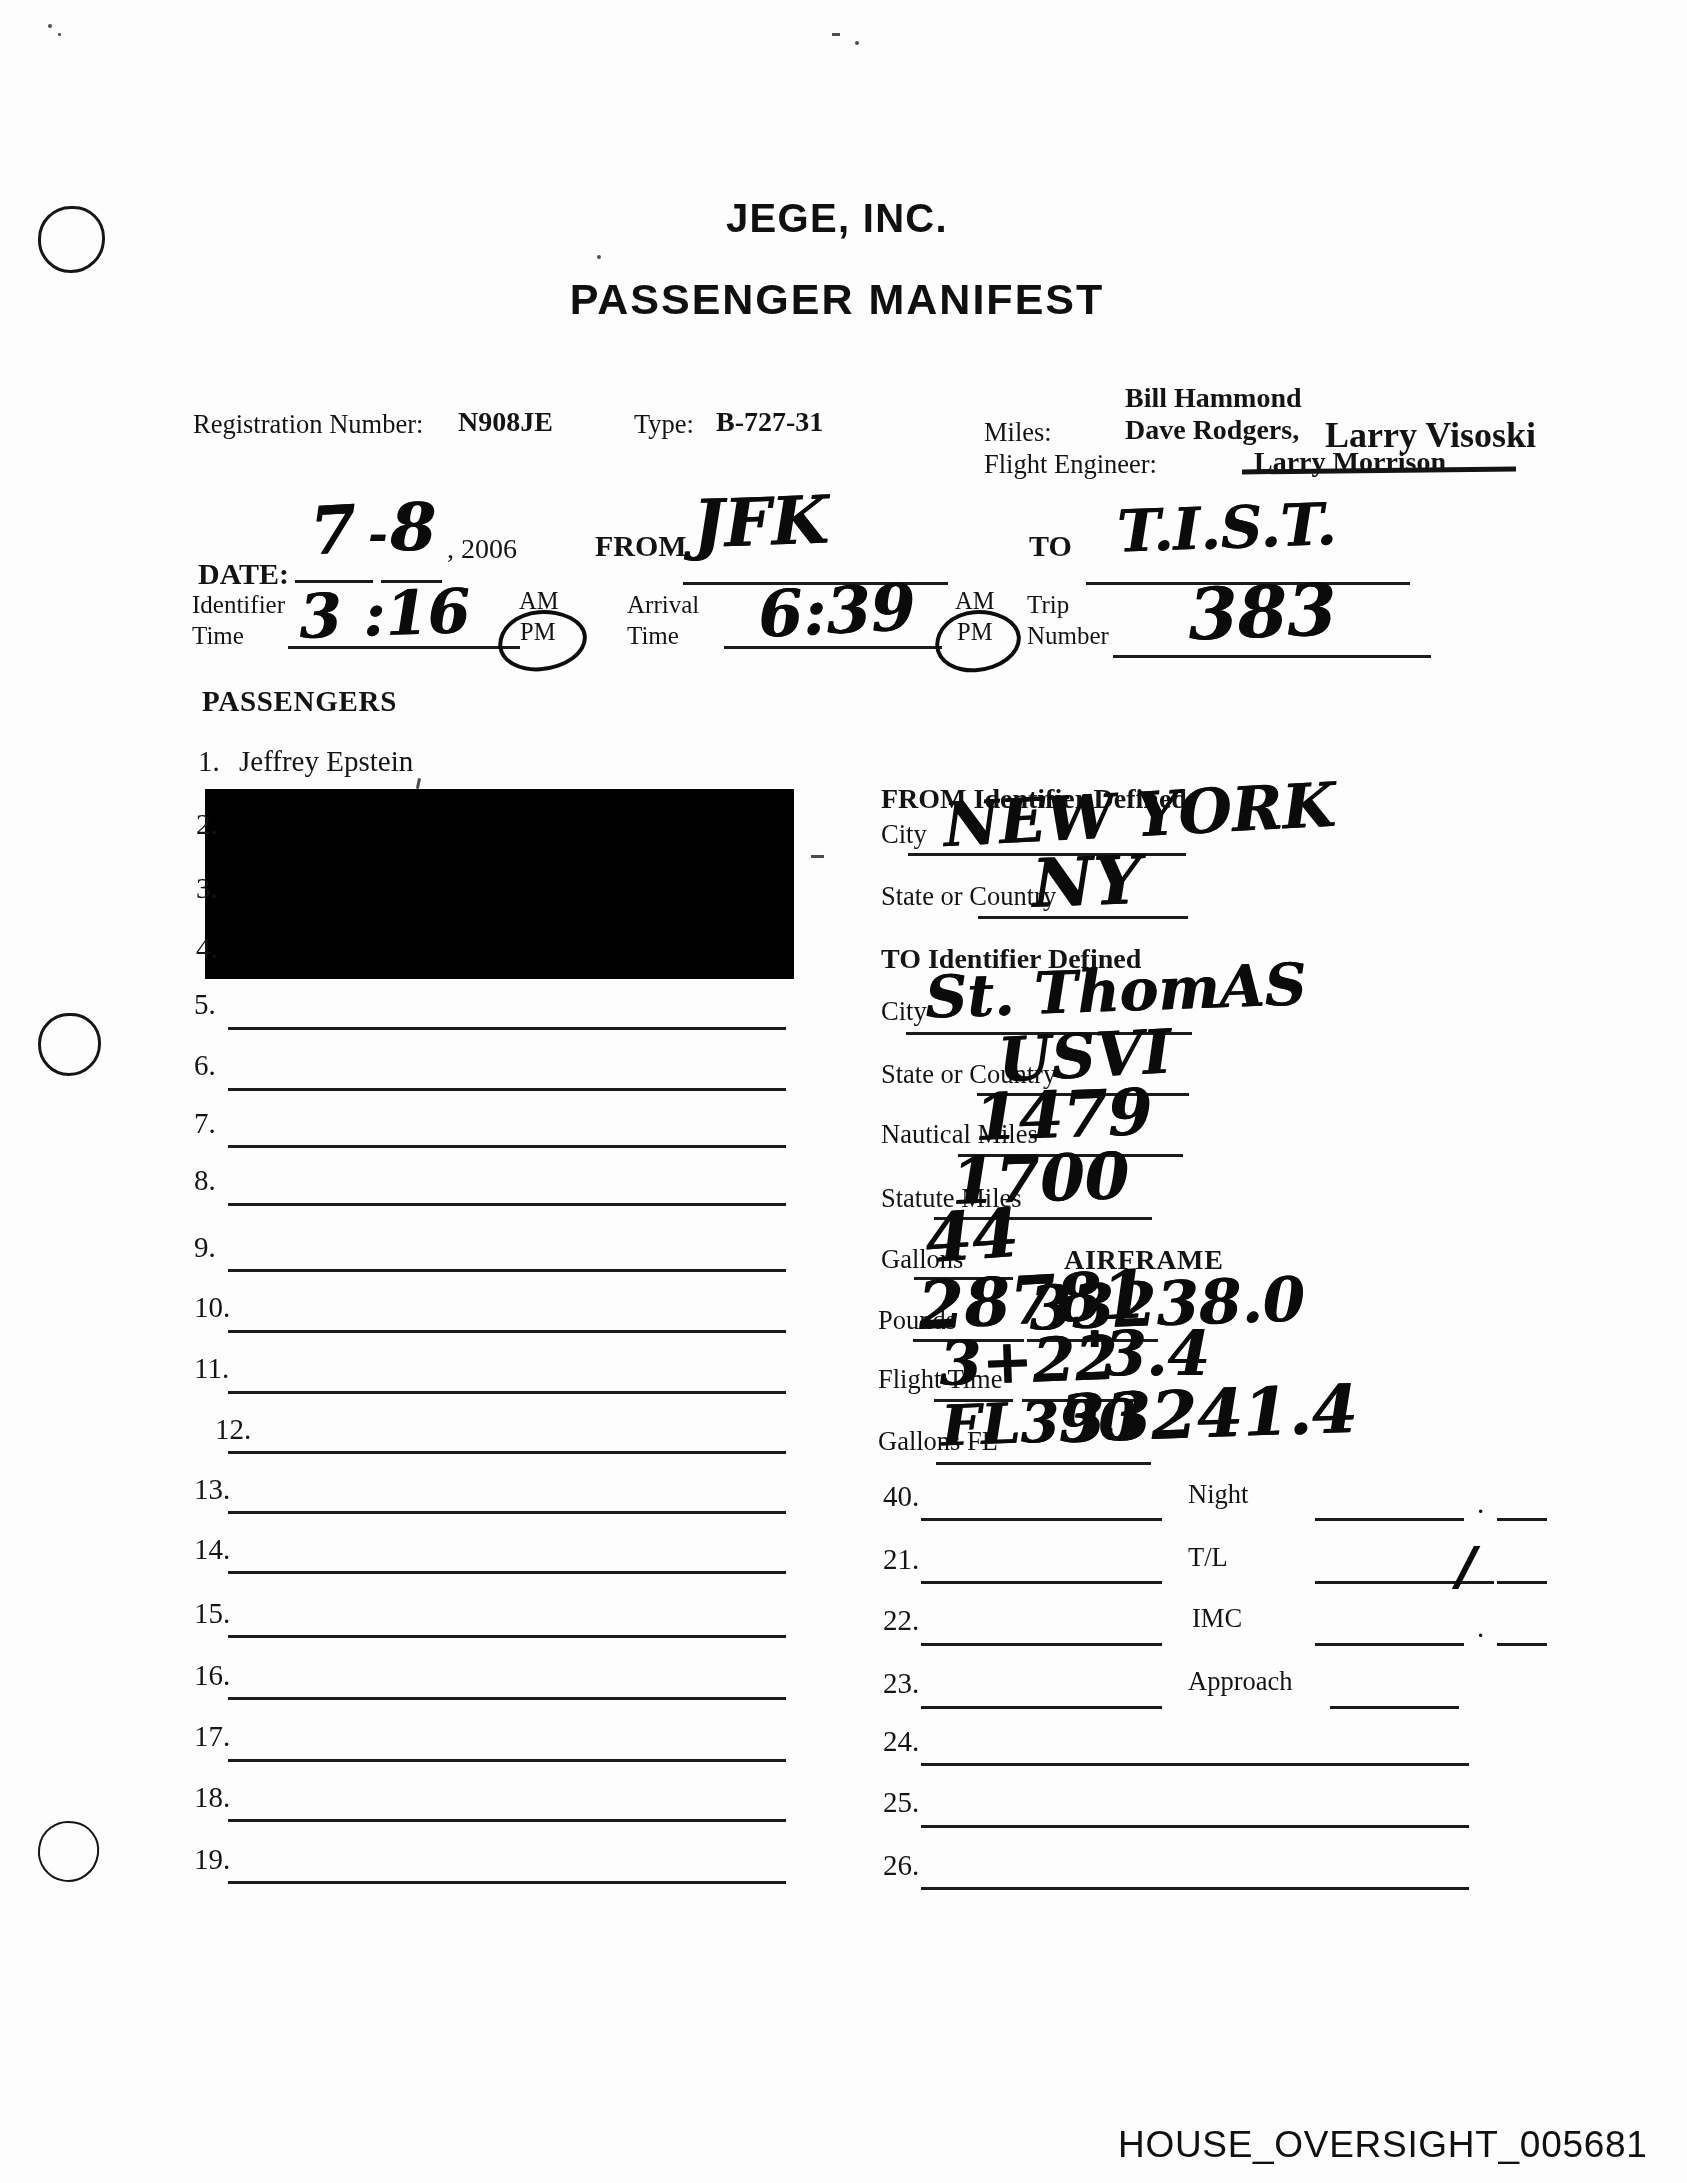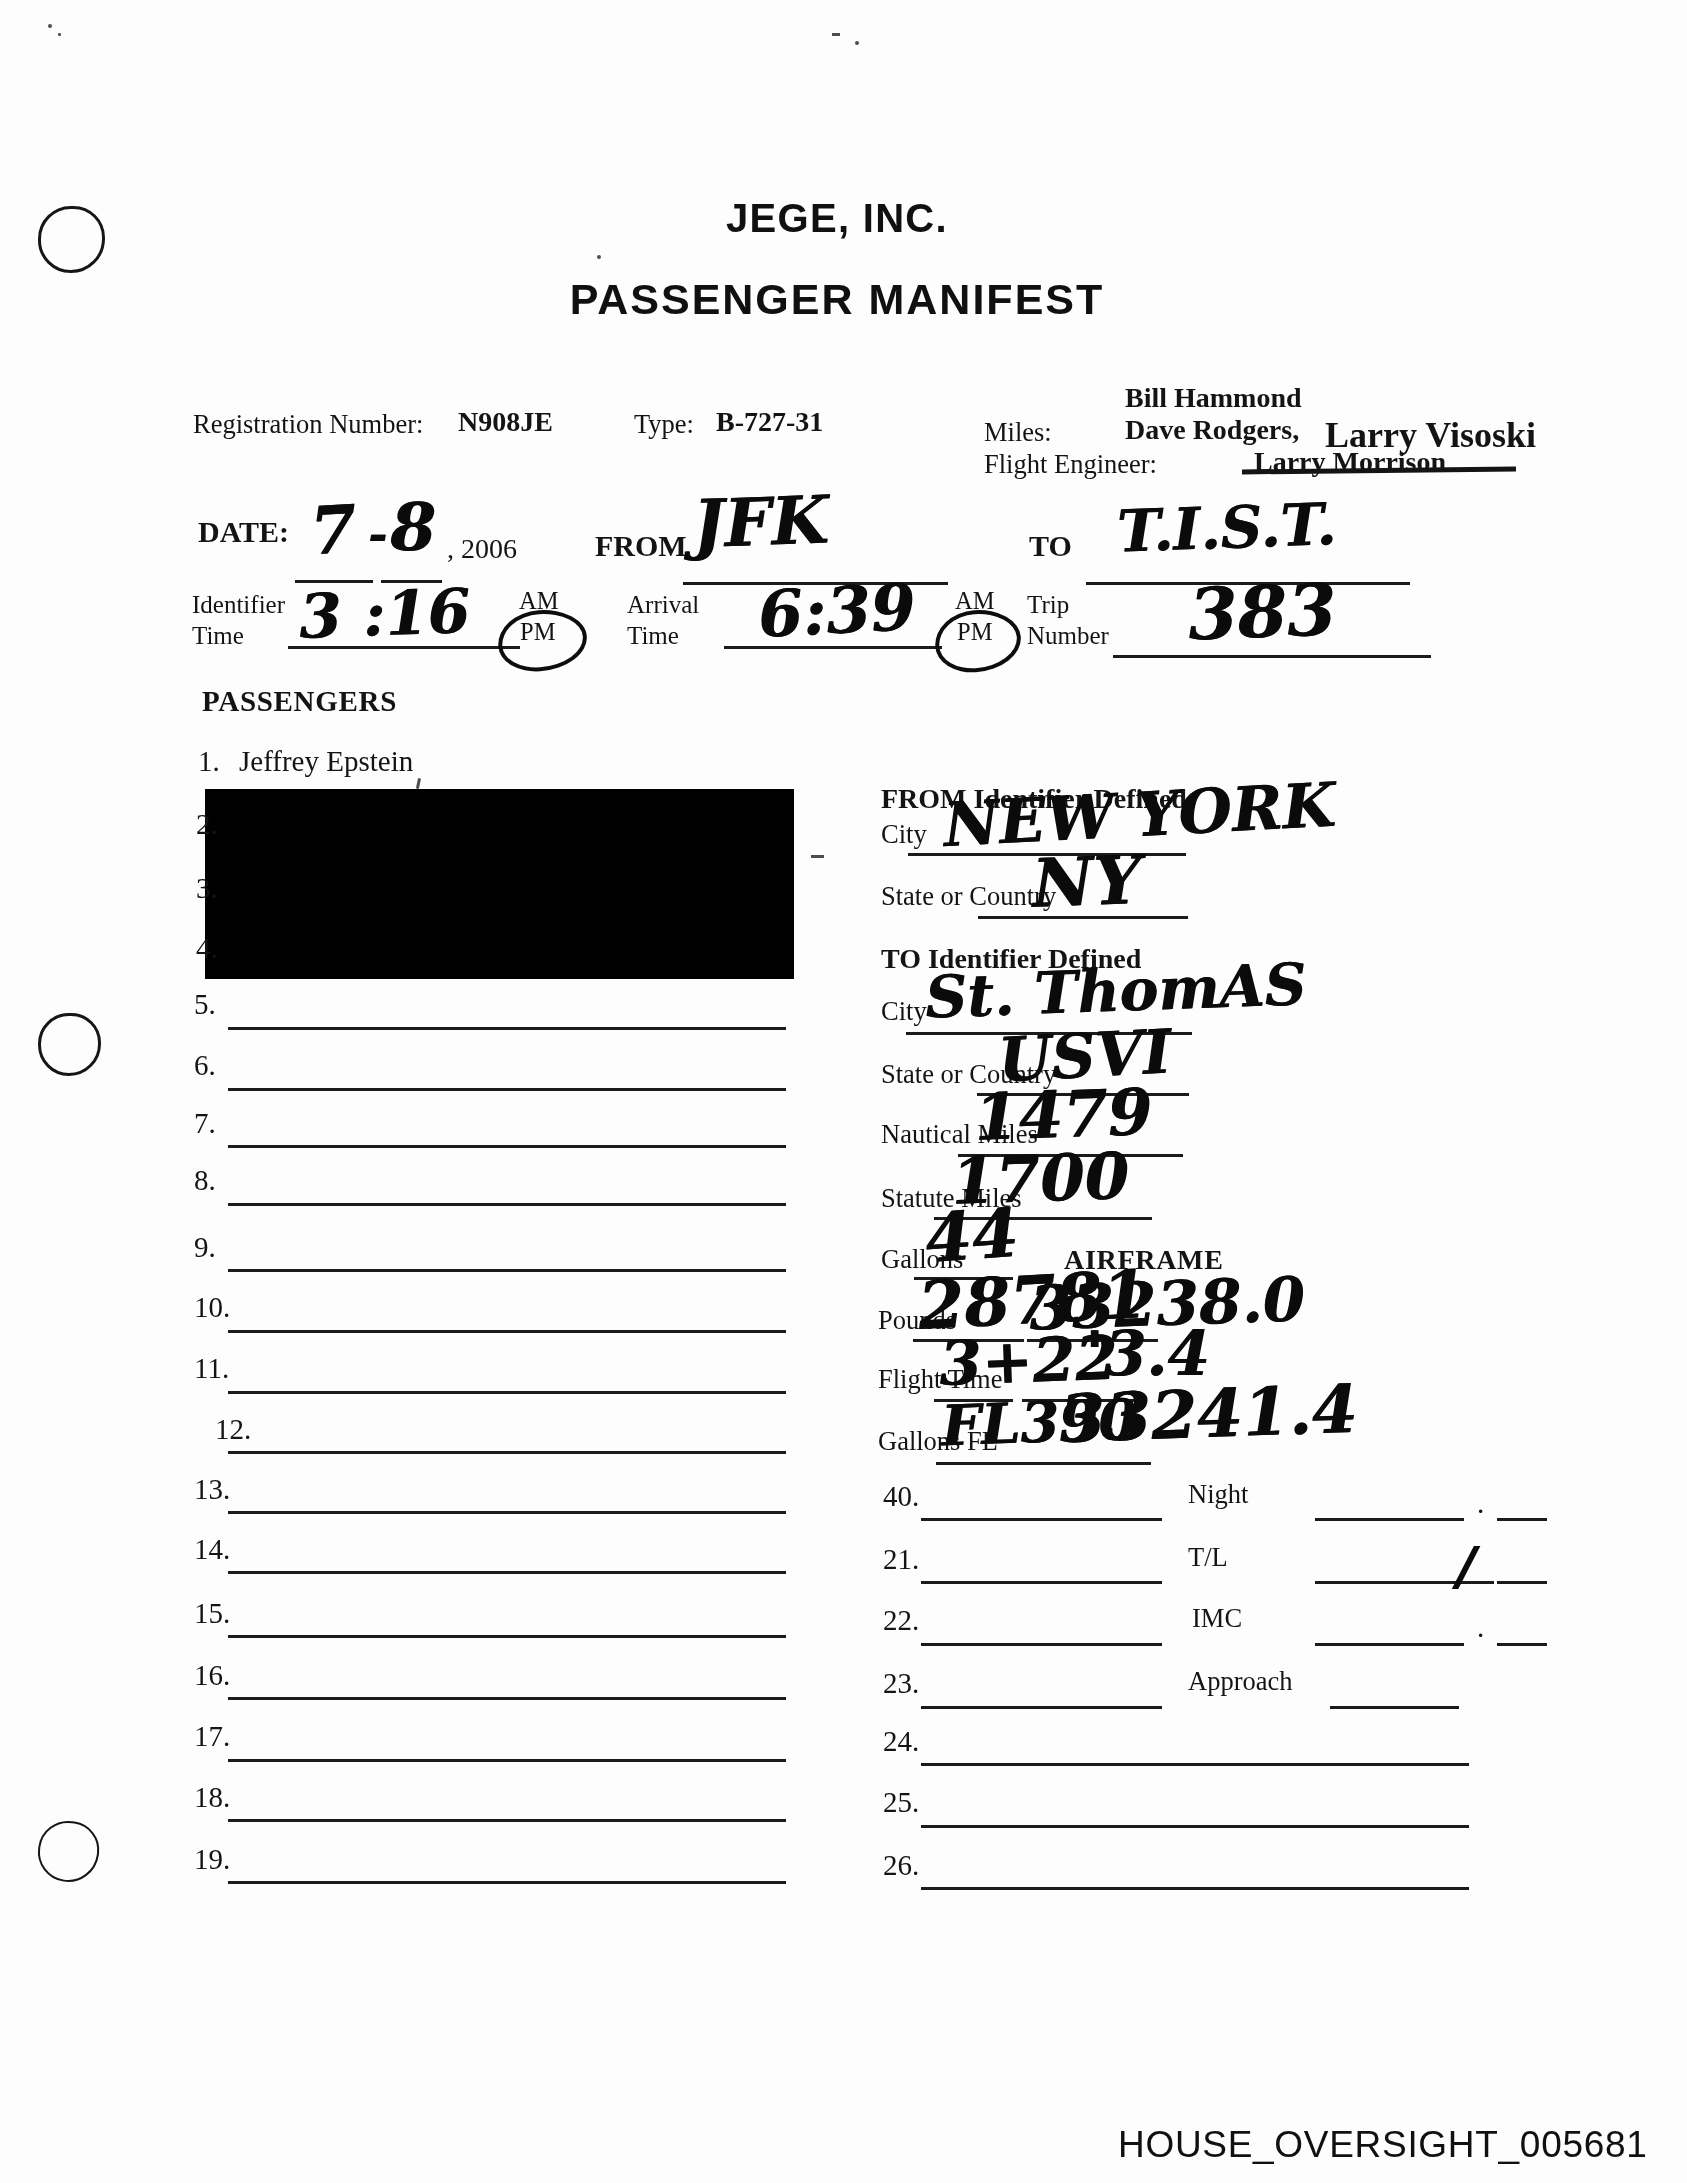--- a/index.html
+++ b/index.html
@@ -47,21 +47,21 @@
   <div class="abs serif bold" style="left:716px;top:406px;font-size:28px;">B-727-31</div>
 
   <div class="abs serif bold" style="left:1125px;top:382px;font-size:28px;">Bill Hammond</div>
   <div class="abs serif lbl40" style="left:984px;top:417px;">Miles:</div>
   <div class="abs serif bold" style="left:1125px;top:414px;font-size:28px;">Dave Rodgers,</div>
   <div class="abs serif bold" style="left:1325px;top:414px;font-size:36px;">Larry Visoski</div>
   <div class="abs serif lbl40" style="left:984px;top:449px;">Flight Engineer:</div>
   <div class="abs serif bold" style="left:1254px;top:446px;font-size:28px;">Larry Morrison</div>
   <div class="strike" style="left:1242px;top:468px;width:274px;"></div>
 
-  <div class="abs serif bold" style="left:198px;top:515px;font-size:30px;">DATE:</div>
+  <div class="abs serif bold" style="left:198px;top:557px;font-size:30px;">DATE:</div>
   <div class="abs hw" style="left:310px;top:491px;font-size:66px;transform:rotate(-3deg);">7</div>
   <div class="abs hw" style="left:368px;top:507px;font-size:46px;">-</div>
   <div class="abs hw" style="left:390px;top:488px;font-size:66px;">8</div>
   <div class="line" style="left:295px;top:580px;width:78px;"></div>
   <div class="line" style="left:381px;top:580px;width:61px;"></div>
   <div class="abs serif" style="left:447px;top:533px;font-size:28px;">, 2006</div>
 
   <div class="abs serif bold" style="left:595px;top:529px;font-size:30px;">FROM</div>
   <div class="abs hw" style="left:693px;top:483px;font-size:66px;transform:rotate(-2deg);">JFK</div>
   <div class="line" style="left:683px;top:582px;width:265px;"></div>

